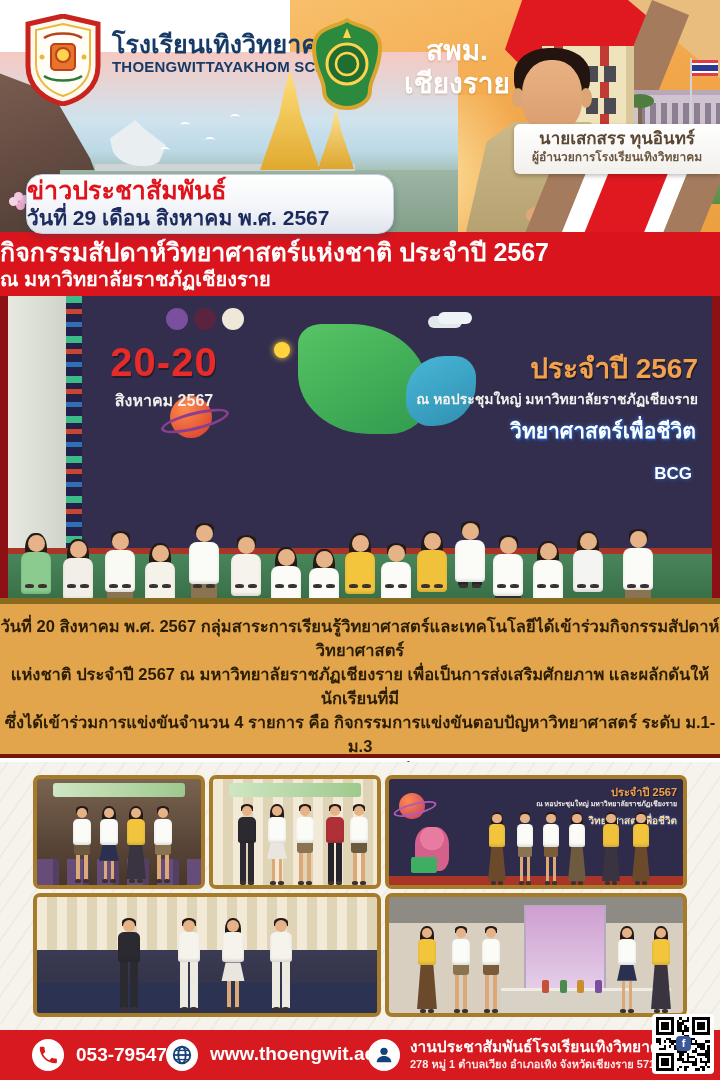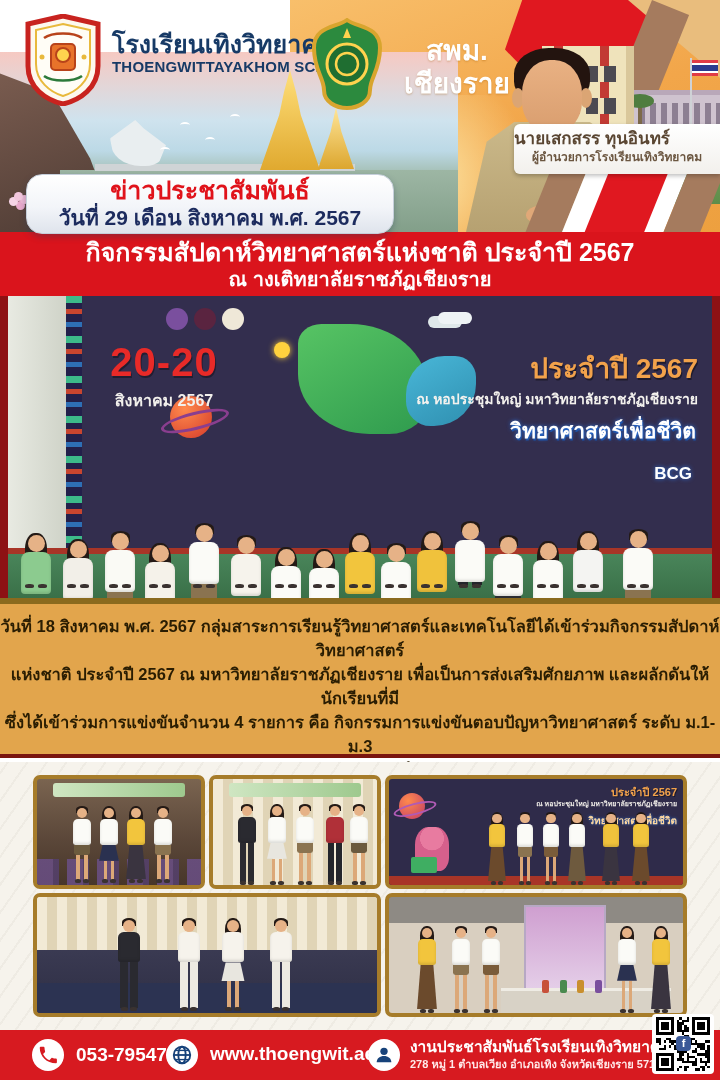--- a/index.html
+++ b/index.html
@@ -1,18 +1,18 @@
 <!DOCTYPE html>
 <html><head>
 <meta charset="utf-8">
 <style>
   html,body{margin:0;padding:0;background:#9a9a9a;font-family:"Liberation Sans",sans-serif;}
   #poster{position:relative;width:720px;height:1080px;margin:0 auto;background:#fff;overflow:hidden;}
   .abs{position:absolute;}
-  .ctr{text-align:center;}
+  .ctr{text-align:left;}
 
   
   #header{left:0;top:0;width:720px;height:232px;background:#fff;overflow:hidden;}
   #hdr-orange{left:290px;top:0;width:430px;height:232px;background:linear-gradient(160deg,#f8bf6b 0%,#f2a64a 55%,#eda03f 100%);}
   #hdr-glow{left:330px;top:95px;width:260px;height:140px;background:radial-gradient(circle at 35% 60%,rgba(255,240,180,.9),rgba(255,220,140,0) 60%);}
   #deco-red-tr{left:505px;top:0;width:215px;height:165px;background:#e01820;clip-path:polygon(8% 0,86% 0,52% 100%,0 30%);}
   #deco-tan-tr{left:628px;top:0;width:92px;height:78px;background:#e9bd7d;clip-path:polygon(100% 0,100% 100%,0 0);}
   #deco-brown-tr{left:652px;top:0;width:40px;height:150px;background:#a57b5e;transform:rotate(22deg);transform-origin:top left;}
   .sband{top:150px;height:170px;transform:rotate(22deg);transform-origin:top center;}
 
@@ -54,21 +54,21 @@
   #director{left:452px;top:48px;width:200px;height:184px;}
   .dir-hair{left:62px;top:0;width:76px;height:56px;background:#23140f;border-radius:46% 46% 40% 40%;}
   .dir-face{left:70px;top:12px;width:60px;height:72px;background:linear-gradient(180deg,#e9b183,#d99e6f);border-radius:46% 46% 42% 42%;}
   .dir-ear{position:absolute;top:40px;width:12px;height:20px;background:#dba574;border-radius:50%;}
   .dir-body{left:14px;top:74px;width:172px;height:110px;background:linear-gradient(180deg,#cbb98a,#b6a171);clip-path:polygon(28% 0,72% 0,88% 18%,100% 100%,0 100%,12% 18%);}
   .dir-collar{left:86px;top:78px;width:28px;height:16px;background:#8e7a4e;clip-path:polygon(0 0,50% 100%,100% 0);}
   .dir-badge{left:70px;top:100px;width:16px;height:20px;background:#e7e2cf;border-radius:3px;}
   .dir-pocket{left:116px;top:102px;width:26px;height:4px;background:#8e7a4e;box-shadow:0 8px 0 #8e7a4e;}
   .dir-hands{left:74px;top:156px;width:52px;height:22px;background:#e0a878;border-radius:48%;}
   #nameplate{left:514px;top:124px;width:206px;height:46px;background:linear-gradient(180deg,#ffffff,#f2f0ec);border-radius:6px 0 0 6px;box-shadow:0 2px 4px rgba(0,0,0,.25);padding-top:4px;z-index:5;}
-  #dir-name{font-size:17px;font-weight:800;color:#5a4632;line-height:22px;}
+  #dir-name{font-size:17px;font-weight:800;color:#5a4632;text-align:center;line-height:22px;}
   #dir-title{font-size:12px;font-weight:700;color:#6b5640;text-align:center;line-height:15px;}
 
   
   #news-banner{left:26px;top:174px;width:366px;height:58px;background:linear-gradient(180deg,#ffffff 0%,#f3f5f9 55%,#dfe4ec 100%);border:1px solid #c6cfdb;border-radius:16px;box-shadow:0 3px 6px rgba(40,60,90,.35);z-index:6;}
   #news-title{margin-top:1px;font-size:25px;font-weight:800;color:#e0131b;line-height:29px;}
   #news-date{font-size:21px;font-weight:800;color:#1c2b5e;line-height:26px;}
 
   
   #headline{left:0;top:232px;width:720px;height:64px;background:#da141c;z-index:4;}
   #headline-l1{padding-top:5px;font-size:25px;font-weight:800;color:#fff;line-height:30px;}
@@ -233,21 +233,21 @@
   <div class="sband abs" style="left:678px;width:18px;background:#ffffff;z-index:3;"></div>
   <div class="sband abs" style="left:698px;width:34px;background:#a57b5e;z-index:3;"></div>
 
   <div id="news-banner" class="abs ctr">
     <div id="news-title">ข่าวประชาสัมพันธ์</div>
     <div id="news-date">วันที่ 29 เดือน สิงหาคม พ.ศ. 2567</div>
   </div>
 
   <div id="headline" class="abs ctr">
     <div id="headline-l1">กิจกรรมสัปดาห์วิทยาศาสตร์แห่งชาติ ประจำปี 2567</div>
-    <div id="headline-l2">ณ างเติทยาลัยราชภัฏเชียงราย</div>
+    <div id="headline-l2">ณ มหาวิทยาลัยราชภัฏเชียงราย</div>
   </div>
 
   <div id="main-photo" class="abs">
     <div id="mp-wall" class="abs"></div>
     <div id="mp-pixels" class="abs"></div>
     <div class="mp-logo" style="left:158px;background:#7a4f9e;"></div>
     <div class="mp-logo" style="left:186px;background:#5a2440;"></div>
     <div class="mp-logo" style="left:214px;background:#efe8d8;"></div>
     <div class="greenmap abs"></div>
     <div class="greenmap2 abs"></div>
@@ -405,21 +405,21 @@
           <div style="left:7px;top:60px;width:26px;height:17px;background:#8a7350;border-radius:0 0 4px 4px;"></div>
           <div style="left:11px;top:77px;width:6px;height:-22px;background:#dca878;"></div>
           <div style="left:23px;top:77px;width:6px;height:-22px;background:#dca878;"></div>
           <div style="left:9px;top:54px;width:9px;height:4px;background:#3a3230;border-radius:40%;"></div>
           <div style="left:22px;top:54px;width:9px;height:4px;background:#3a3230;border-radius:40%;"></div>
         </div>
       </div>
   </div>
 
   <div id="bodytext" class="abs">
-    <div class="bline">วันที่ 18 สิงหาคม พ.ศ. 2567 กลุ่มสาระการเรียนรู้วิทยาศาสตร์และเทคโนโลยีได้เข้าร่วมกิจกรรมสัปดาห์วิทยาศาสตร์</div>
+    <div class="bline">วันที่ 20 สิงหาคม พ.ศ. 2567 กลุ่มสาระการเรียนรู้วิทยาศาสตร์และเทคโนโลยีได้เข้าร่วมกิจกรรมสัปดาห์วิทยาศาสตร์</div>
     <div class="bline">แห่งชาติ ประจำปี 2567 ณ มหาวิทยาลัยราชภัฏเชียงราย เพื่อเป็นการส่งเสริมศักยภาพ และผลักดันให้นักเรียนที่มี</div>
     <div class="bline">ซึ่งได้เข้าร่วมการแข่งขันจำนวน 4 รายการ คือ กิจกรรมการแข่งขันตอบปัญหาวิทยาศาสตร์ ระดับ ม.1-ม.3</div>
     <div class="bline">กิจกรรมการประกวดการแสดงทางวิทยาศาสตร์ (Science Show) ระดับ ม.1-ม.3</div>
     <div class="bline">กิจกรรมการประกวดการแสดงทางวิทยาศาสตร์ (Science Show) ระดับ ม.4 - ม.6  และกิจกรรมการแข่งขัน 180IQ</div>
   </div>
 
   <div id="grid" class="abs">
     <div id="gp1" class="gphoto">
       <div class="banner-green"></div>
       <div class="chairs"></div>

